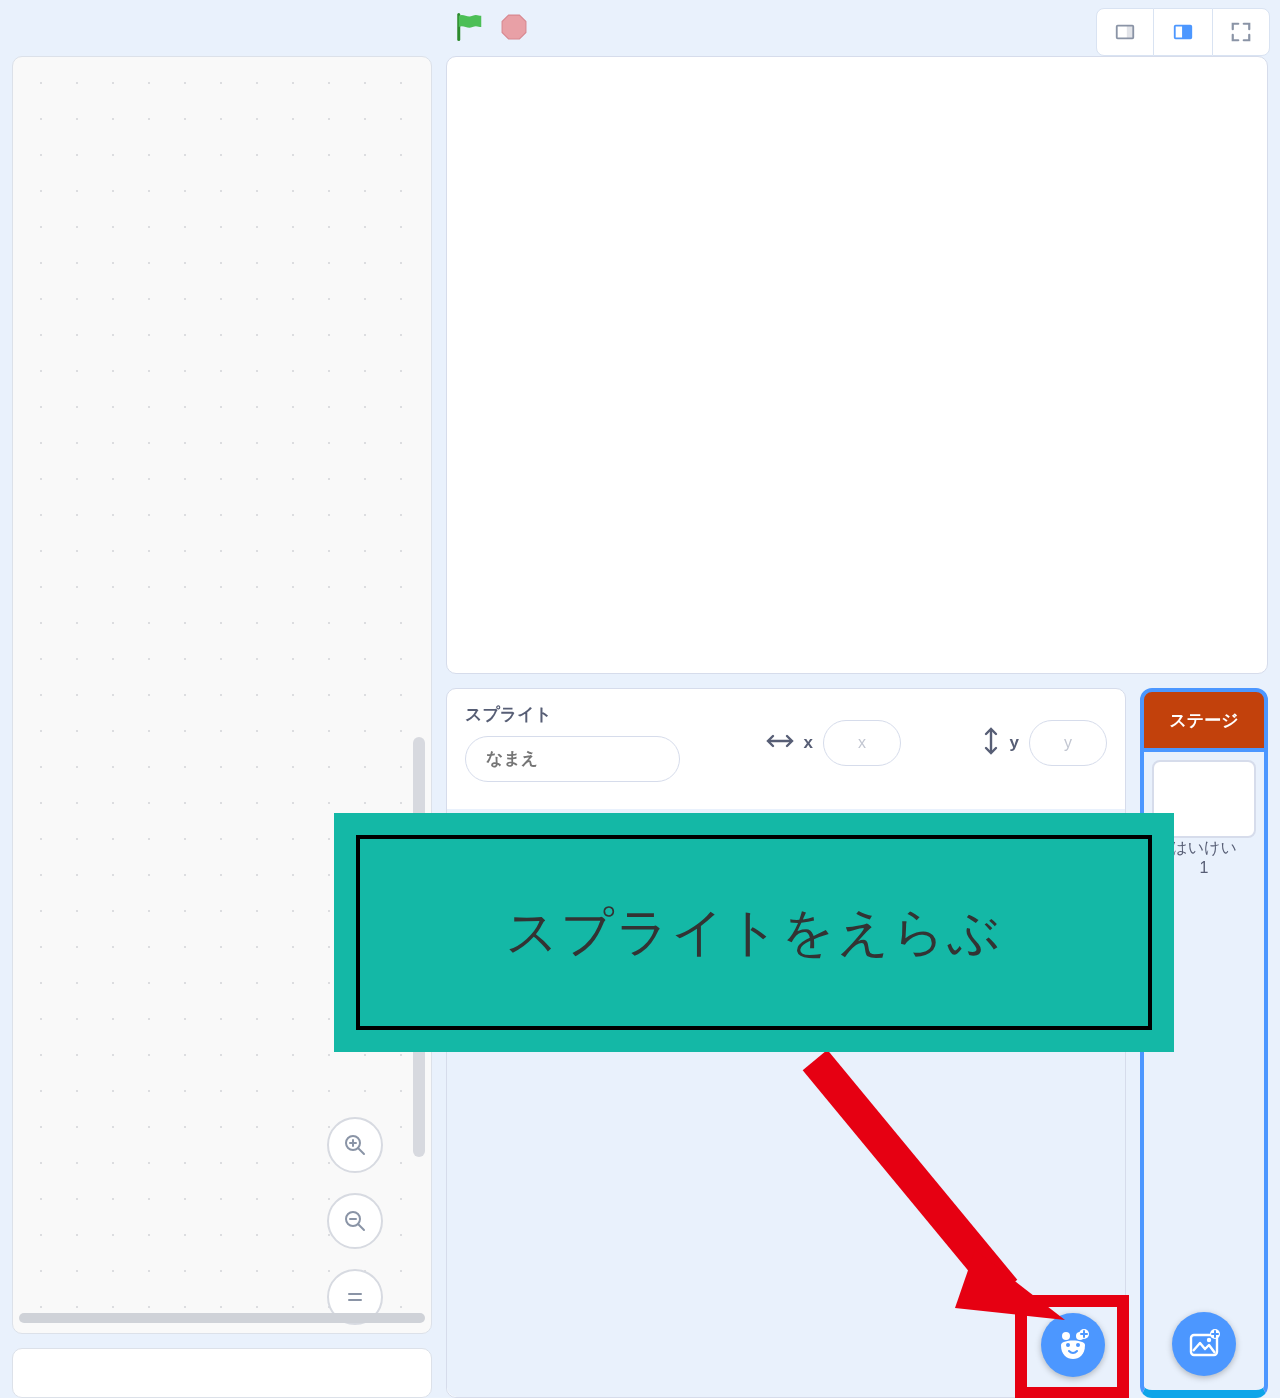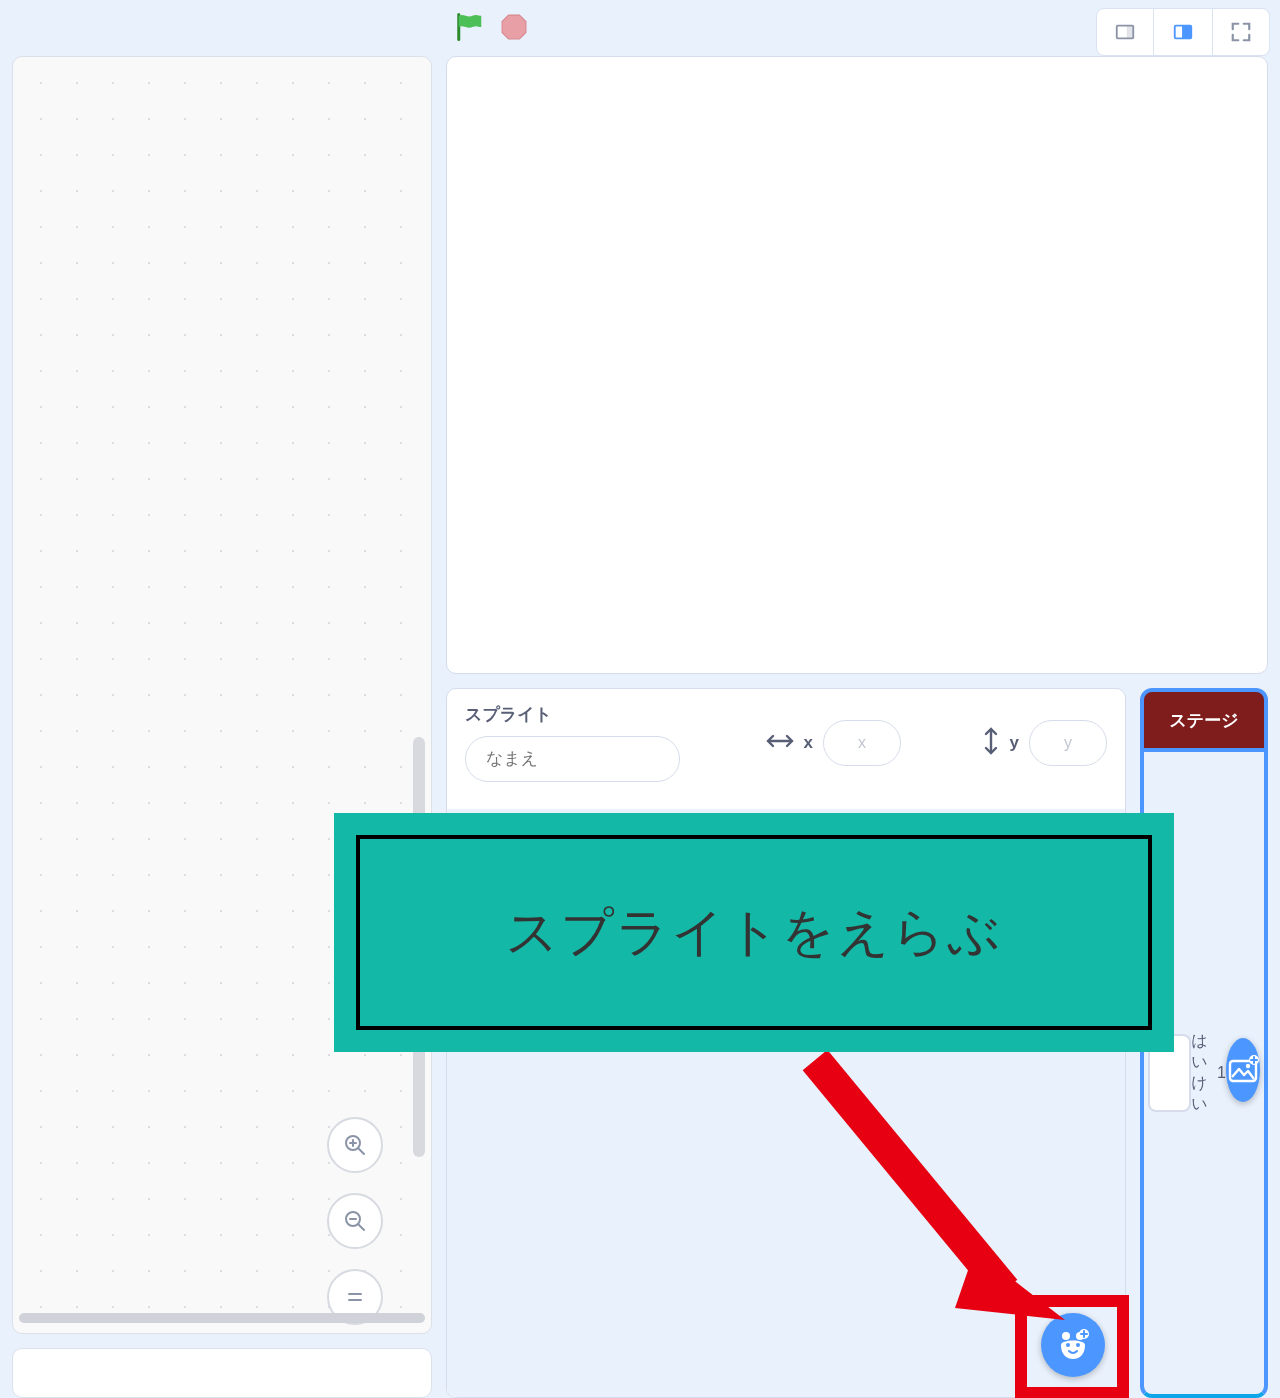--- a/index.html
+++ b/index.html
@@ -181,20 +181,21 @@
     }
     .name-input {
       width: 215px;
       height: 46px;
       border-radius: 24px;
       border: 1px solid #d6dceb;
       background: #fff;
       padding: 12px 20px;
       font-size: 17px;
       color: #b7bcc8;
+      font-weight: bold;
     }
     .xy-group {
       display: flex;
       align-items: center;
       gap: 10px;
       justify-content: flex-end;
     }
     .xy-label {
       color: #575e75;
       font-size: 17px;
@@ -226,40 +227,40 @@
     }
 
     
     .stage-panel {
       width: 128px;
       display: flex;
       flex-direction: column;
       position: relative;
     }
     .stage-header {
-      background: #7f1d1d;
+      background: #c2410c;
       border: 4px solid #4c97ff;
       border-radius: 12px 12px 0 0;
       height: 64px;
       display: flex;
       align-items: center;
       justify-content: center;
       color: #fff;
       font-size: 17px;
       font-weight: 600;
     }
     .stage-body {
       background: #e9f1fc;
       border-left: 4px solid #4c97ff;
       border-right: 4px solid #4c97ff;
-      border-bottom: 4px solid #0ea5e9;
+      border-bottom: 8px solid #0ea5e9;
       border-radius: 0 0 12px 12px;
       flex: 1;
       display: flex;
-      flex-direction: row;
+      flex-direction: column;
       align-items: center;
       padding: 8px 4px;
     }
     .backdrop-thumb {
       width: 104px;
       height: 78px;
       background: #fff;
       border: 2px solid #d6dceb;
       border-radius: 8px;
     }

